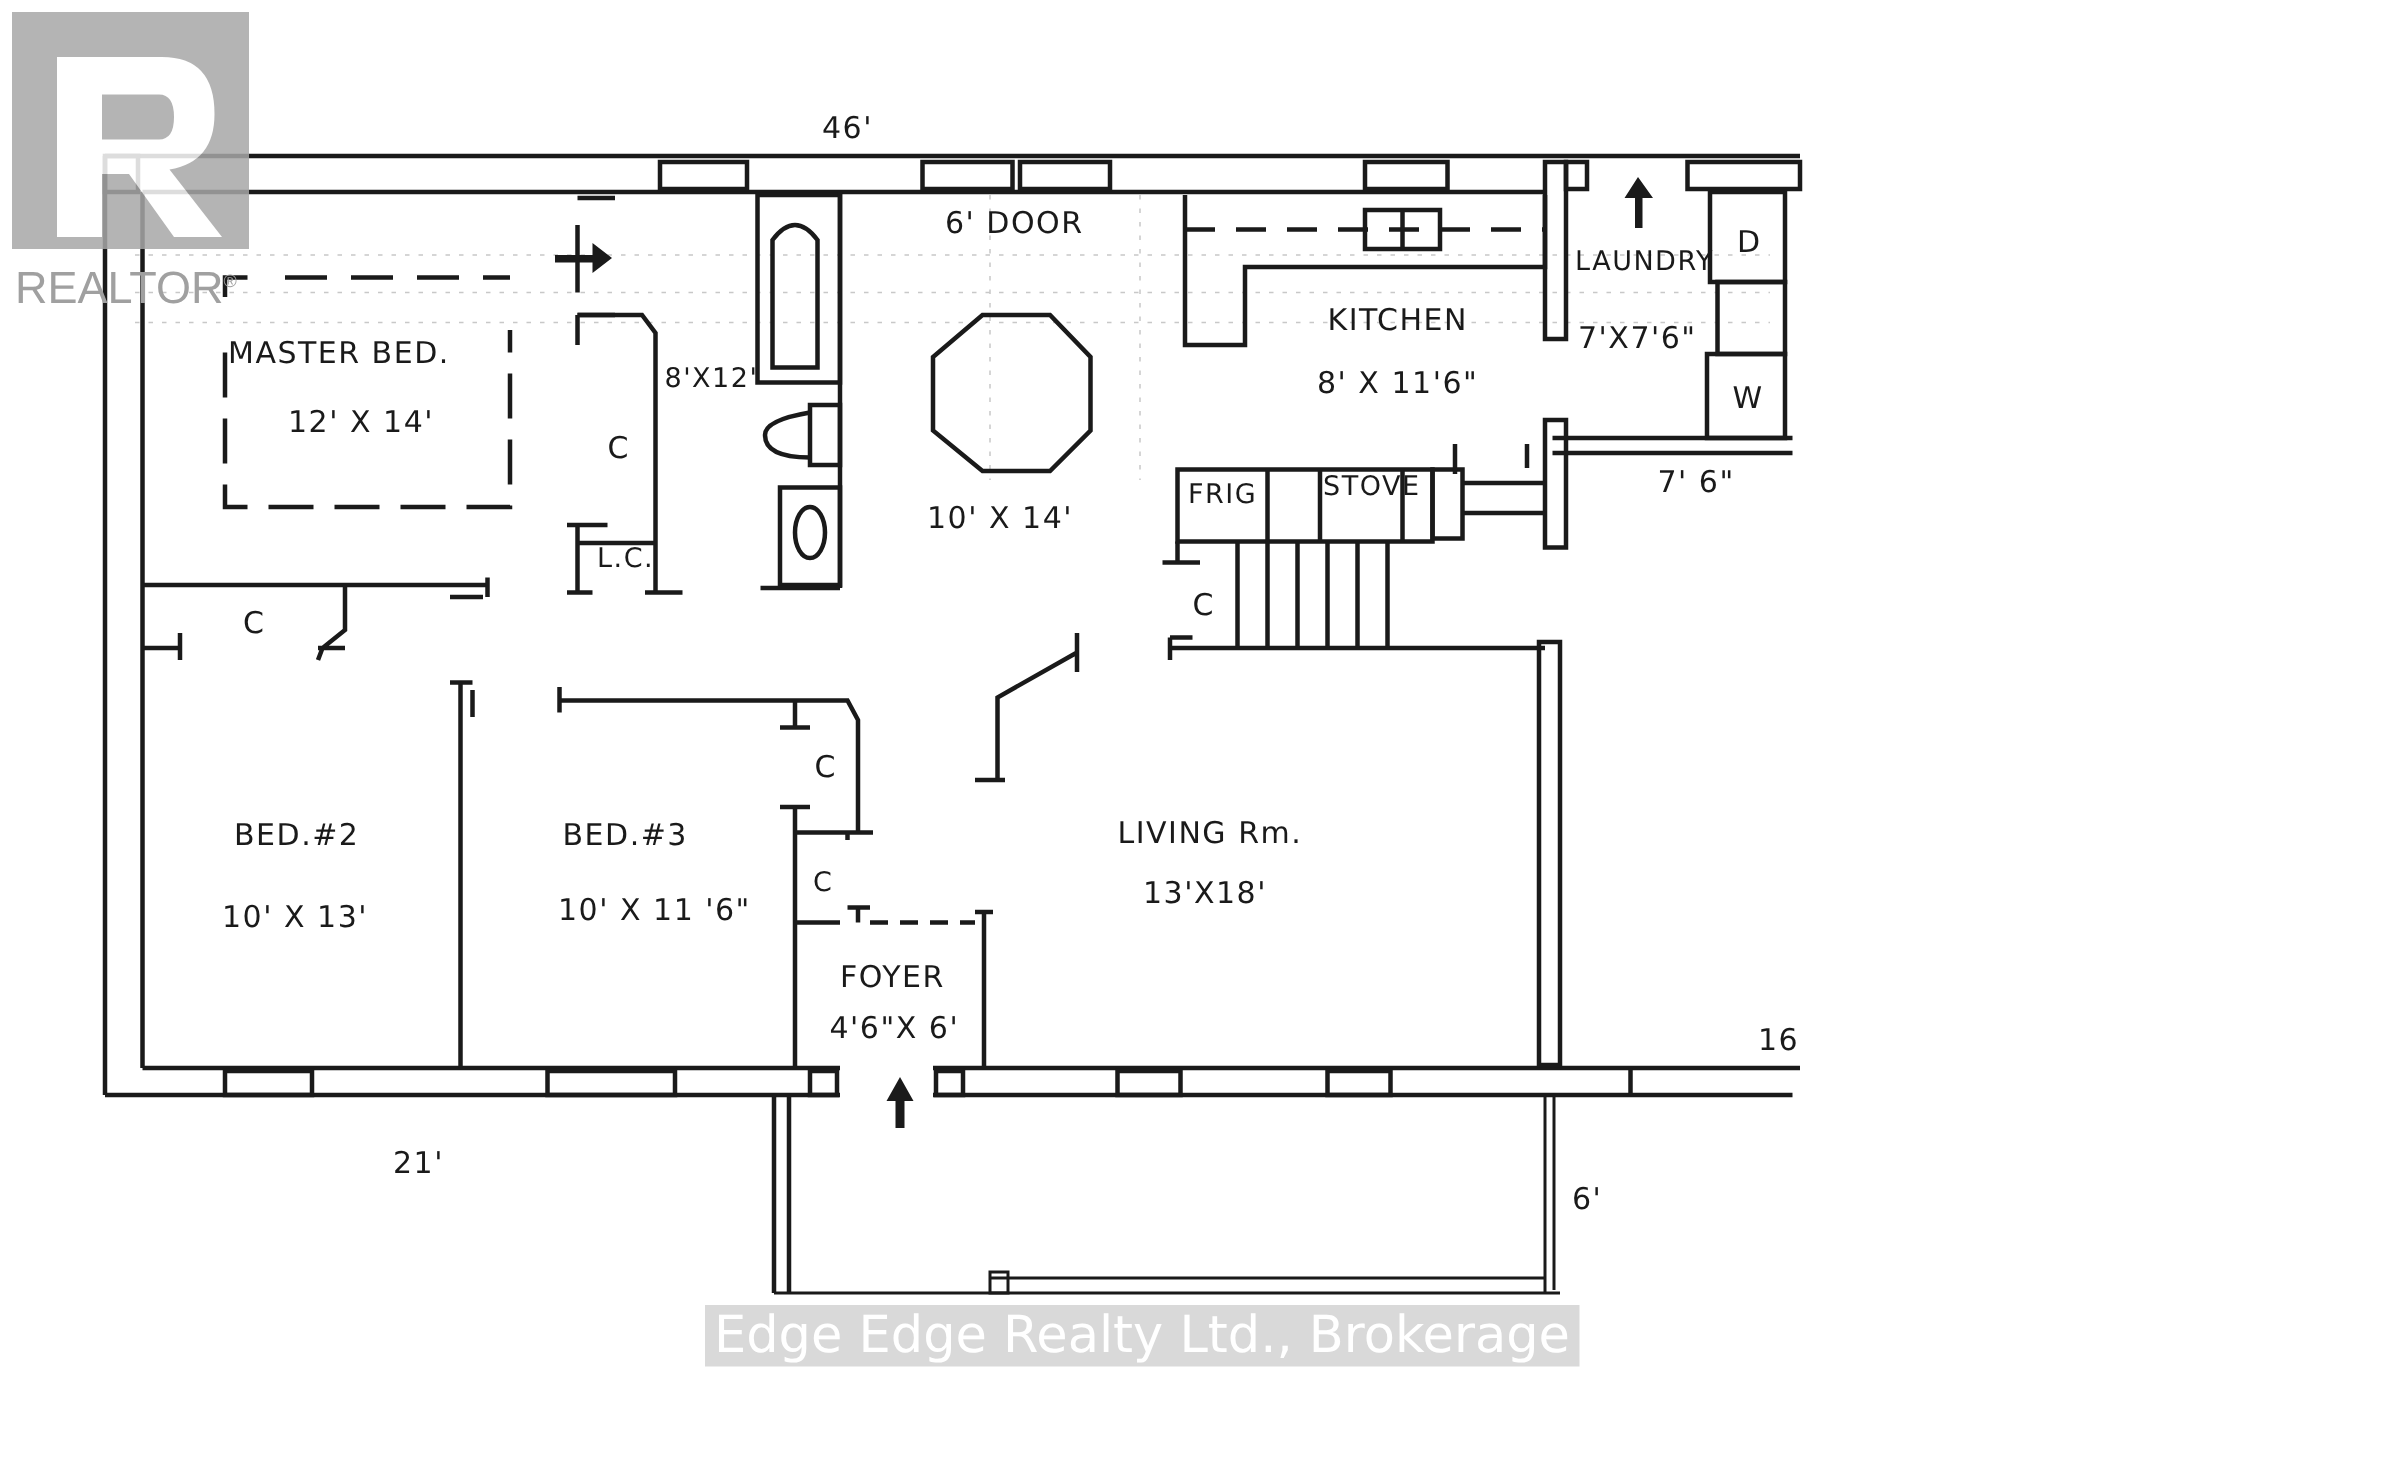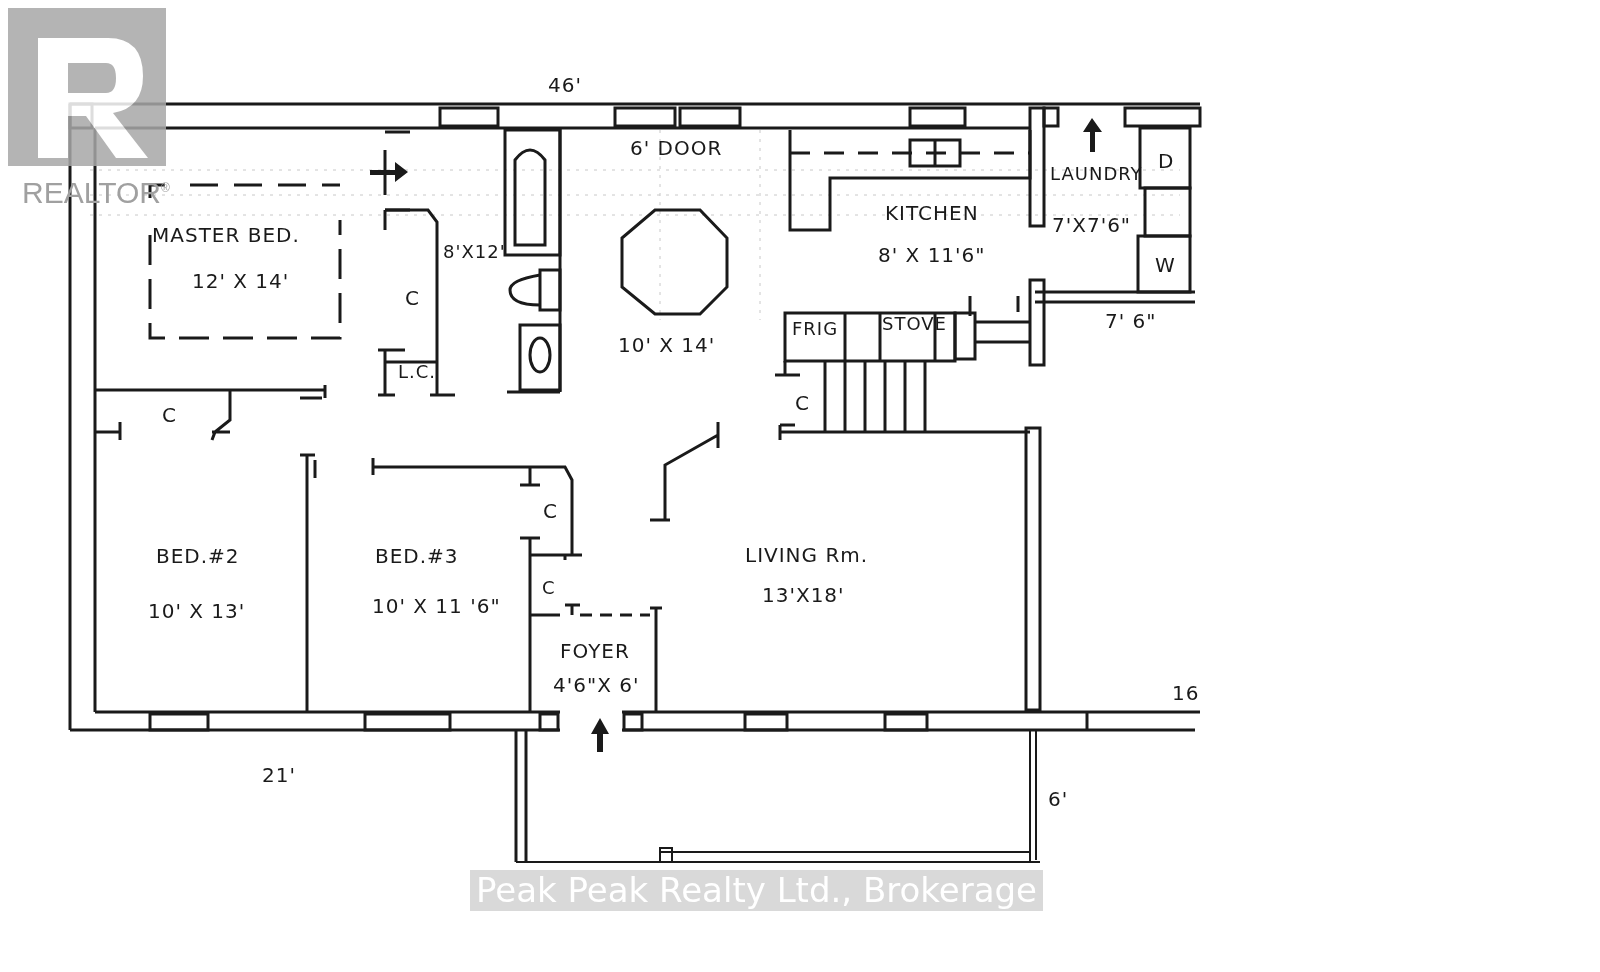--- a/index.html
+++ b/index.html
@@ -2,21 +2,21 @@
 <html><head>
 <meta charset="utf-8">
 <style>
   html, body { margin:0; padding:0; background:#ffffff; }
   body { width:1600px; height:972px; position:relative; overflow:hidden; font-family:"DejaVu Sans", sans-serif; }
   #plan { position:absolute; left:0; top:0; width:1600px; height:972px; }
   .hand { font-family:"DejaVu Sans", sans-serif; fill:#1a1a1a; font-size:20px; letter-spacing:1px; }
   .hand-sm { font-size:18px; }
   .realtor-logo { position:absolute; left:8px; top:8px; width:158px; height:170px; }
   .realtor-box { position:absolute; left:0; top:0; width:158px; height:158px; background:#a8a8a8; opacity:.85; }
-  .realtor-text { position:absolute; left:2px; top:170px; font-family:"Liberation Sans", sans-serif; font-size:30px; color:#a0a0a0; letter-spacing:0px; line-height:1;margin-left:12px; }
+  .realtor-text { position:absolute; left:2px; top:170px; font-family:"Liberation Sans", sans-serif; font-size:30px; color:#a0a0a0; letter-spacing:0px; line-height:1; }
   .watermark { position:absolute; left:470px; top:870px; padding:2px 6px; font-family:"DejaVu Sans", sans-serif; font-size:34px; color:#ffffff; background:rgba(170,170,170,0.45); line-height:1.1; }
 </style>
 </head>
 <body>
 
 <svg id="plan" viewBox="0 0 1600 972" xmlns="http://www.w3.org/2000/svg">
   <g stroke="#1a1a1a" stroke-width="3" fill="none">
 
     <g stroke="#c8c8c8" stroke-width="1" stroke-dasharray="3 6">
       <line x1="90" y1="170" x2="1180" y2="170"></line>
@@ -196,13 +196,13 @@
   <div class="realtor-box">
     <svg width="158" height="158" viewBox="0 0 158 158">
       <path d="M30 30 L100 30 Q135 30 135 68 Q135 100 105 105 L140 150 L108 150 L78 108 L60 108 L60 150 L30 150 Z M60 55 L60 85 L98 85 Q108 85 108 70 Q108 55 98 55 Z" fill="#ffffff"></path>
     </svg>
   </div>
   <div class="realtor-text">
     <span>REALTOR</span><sup style="font-size:12px">®</sup>
   </div>
 </div>
 
-<div class="watermark">Peak Peak Realty Ltd., Brokerage</div>
+<div class="watermark">Edge Edge Realty Ltd., Brokerage</div>
 
 </body></html>

